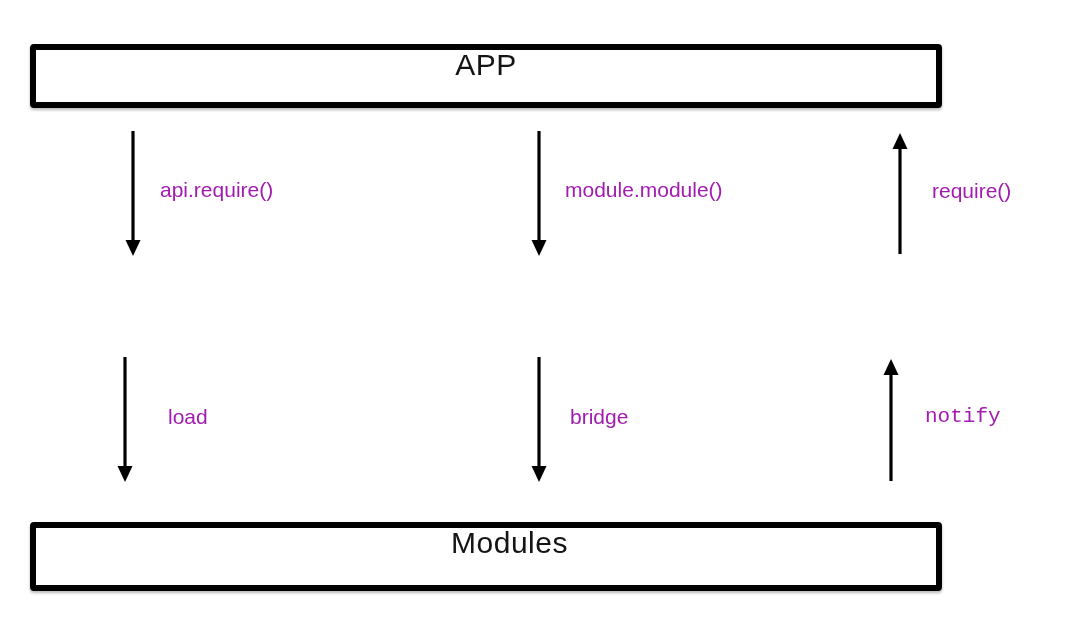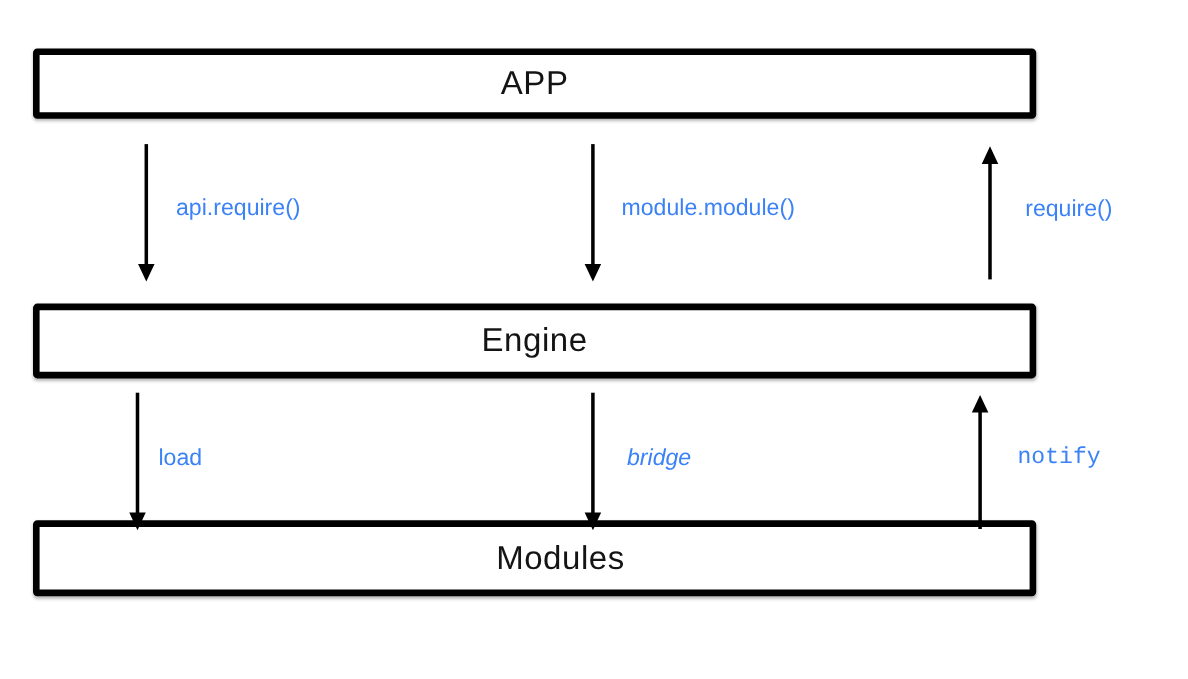--- a/index.html
+++ b/index.html
@@ -22,32 +22,32 @@
   .layer-box {
     position: absolute;
     left: 30px;
     width: 912px;
     box-sizing: border-box;
     border: 6px solid #000000;
     border-radius: 4px;
     background: #ffffff;
     box-shadow: 0 2px 3px rgba(0,0,0,0.28);
     display: flex;
-    align-items: center;
+    align-items: flex-start;
     justify-content: center;
   }
   .layer-box .layer-label {
     font-size: 30px;
     letter-spacing: 0.5px;
     color: #141414;
     line-height: 1;
   }
   #box-app     { top: 44px;  height: 64px; }
   #box-engine  { top: 276px; height: 68px; }
-  #box-modules { top: 473px; height: 69px; padding-left: 47px; }
+  #box-modules { top: 522px; height: 69px; padding-left: 47px; }
 
   svg.arrow-layer {
     position: absolute;
     inset: 0;
     width: 1080px;
     height: 617px;
     pointer-events: none;
   }
   svg .arrow-stroke {
     stroke: #000000;
@@ -57,42 +57,39 @@
   svg .arrow-head {
     fill: #000000;
     stroke: none;
   }
 
   .edge-label {
     position: absolute;
     transform: translateY(-50%);
     font-size: 21px;
     line-height: 1;
-    color: #3b82f6;
+    color: #a21caf;
     white-space: nowrap;
   }
   #label-api-require    { left: 160px; top: 189px; }
   #label-module-method  { left: 565px; top: 189px; }
   #label-callback       { left: 932px; top: 190px; }
-  #label-load           { left: 144px; top: 416px; }
-  #label-bridge         { left: 570px; top: 416px; font-style: italic; }
+  #label-load           { left: 168px; top: 416px; }
+  #label-bridge         { left: 570px; top: 416px; }
   #label-notify         { left: 925px; top: 416px; font-family: Liberation Mono, monospace; }
 </style>
 </head>
 <body>
 
 <div class="diagram">
 
   <div class="layer-box" id="box-app">
     <span class="layer-label">APP</span>
   </div>
 
-  <div class="layer-box" id="box-engine">
-    <span class="layer-label">Engine</span>
-  </div>
 
   <div class="layer-box" id="box-modules">
     <span class="layer-label">Modules</span>
   </div>
 
   <svg class="arrow-layer" viewBox="0 0 1080 617" xmlns="http://www.w3.org/2000/svg">
 
     <g>
       <line class="arrow-stroke" x1="133" y1="131" x2="133" y2="241"></line>
       <polygon class="arrow-head" points="133,256 125.5,240 140.5,240"></polygon>

